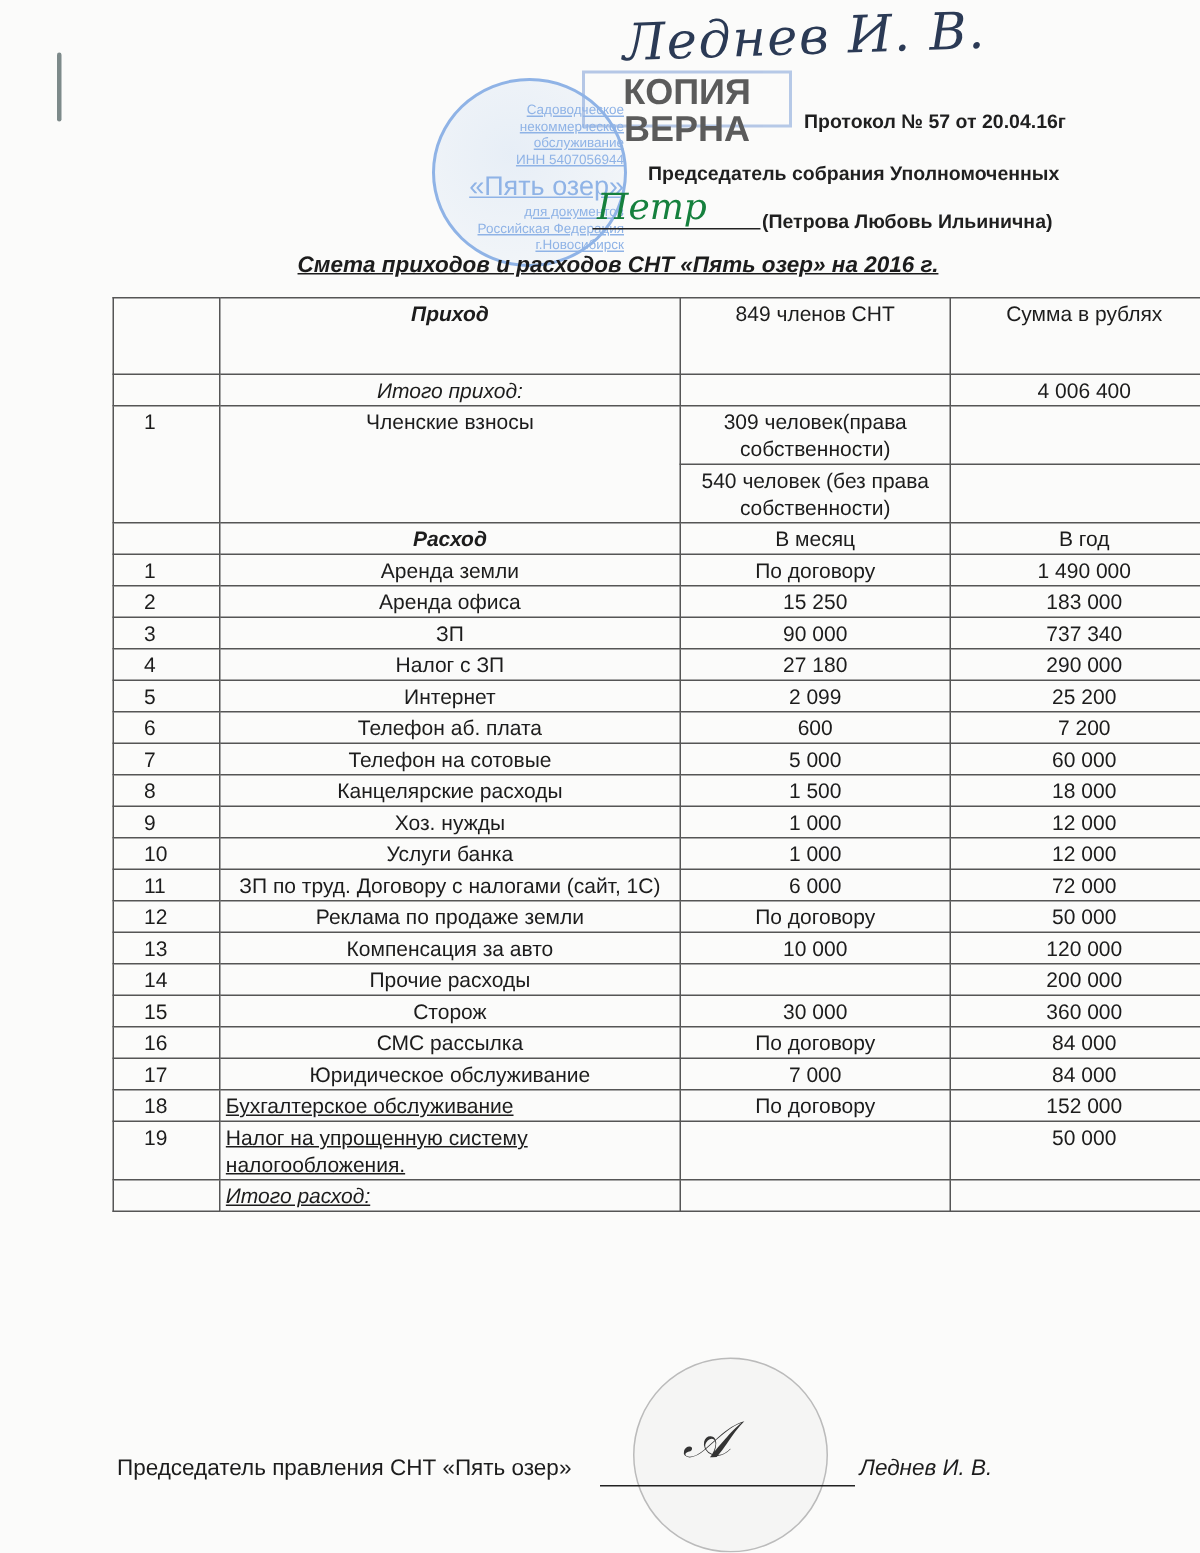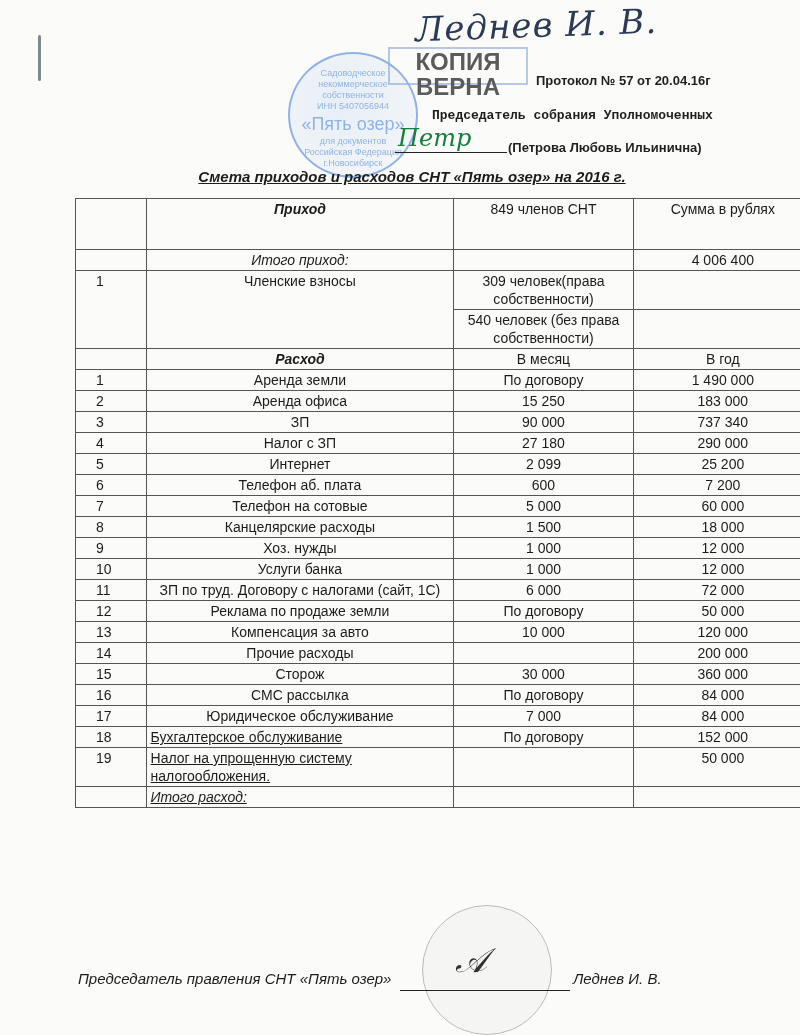--- a/index.html
+++ b/index.html
@@ -7,56 +7,56 @@
     width:800px; height:1035px; position:relative; overflow:hidden;
     background:#fbfbfa;
     font-family:"Liberation Sans", sans-serif; color:#1c1c1c;
   }
   .abs { position:absolute; }
   .staple { left:38px; top:35px; width:3px; height:46px; background:#7d8a8a; border-radius:2px; }
   .sig-top { left:415px; top:5px; font-family:"DejaVu Serif", serif; font-style:italic; font-size:34px; color:#2b3a55; letter-spacing:1px; transform:rotate(-2deg); }
   .copy-stamp { left:388px; top:47px; width:136px; height:34px; border:2px solid #a9bfe3; color:#404040; font-weight:bold; font-size:24px; text-align:center; line-height:25px; opacity:.85; }
   .round-stamp { left:288px; top:52px; width:130px; height:126px; border-radius:50%; border:2px solid #8fb3e6;
      background:radial-gradient(circle at 40% 40%, rgba(140,180,230,.18), rgba(140,180,230,.05));
-     color:#8fb3e6; text-align:center; font-size:9px; line-height:11px; box-sizing:border-box; padding-top:14px; }
+     color:#8fb3e6; text-align:right; font-size:9px; line-height:11px; box-sizing:border-box; padding-top:14px;text-decoration:underline; }
   .round-stamp .big { font-size:18px; line-height:20px; margin:2px 0; }
   .hdr-line { font-weight:bold; font-size:13px; color:#1f1f1f; }
   .proto { left:536px; top:73px; }
-  .chair { left:432px; top:108px;font-family:Liberation Mono, monospace; }
+  .chair { left:432px; top:108px; }
   .sig-line { left:395px; top:152px; width:112px; border-bottom:1px solid #222; }
   .sig-mid { left:398px; top:124px; font-family:"DejaVu Serif", serif; font-style:italic; font-size:24px; color:#15803d; }
   .petrova { left:508px; top:140px; }
   .title { left:0; width:800px; top:168px; text-align:center; font-weight:bold; font-style:italic; font-size:15px; text-decoration:underline;padding-left:12px; }
   table.budget { position:absolute; left:75px; top:198px; width:738px; border-collapse:collapse; font-size:14px; }
   table.budget td { border:1px solid #555; padding:1px 4px; text-align:center; vertical-align:top; line-height:18px; }
   td.num { width:36px; text-align:left !important; padding-left:20px !important; }
   td.name { width:257px; }
   td.mon { width:146px; }
   td.yr { width:146px; }
   .bi { font-weight:bold; font-style:italic; }
   .it { font-style:italic; }
   .left { text-align:left !important;text-decoration:underline; }
   .hdr-row td { height:48px; }
-  .footer-text { left:78px; top:970px; font-style:italic; font-size:15px; }
+  .footer-text { left:78px; top:970px; font-size:15px; }
   .footer-line { left:400px; top:990px; width:170px; border-bottom:1px solid #222; }
   .footer-name { left:573px; top:970px; font-style:italic; font-size:15px; }
   .round-stamp2 { left:422px; top:905px; width:128px; height:128px; border-radius:50%; border:1px solid #bbb; background:rgba(180,180,180,.08); }
   .sig-bottom { left:455px; top:940px; font-family:"DejaVu Serif", serif; font-style:italic; font-size:34px; color:#333; }
 </style>
 </head>
 <body>
 
 <div class="abs staple"></div>
 <div class="abs sig-top">Леднев И. В.</div>
 <div class="abs copy-stamp">КОПИЯ ВЕРНА</div>
 
 <div class="abs round-stamp">
   <div>Садоводческое</div>
   <div>некоммерческое</div>
-  <div>собственности</div>
+  <div>обслуживание</div>
   <div>ИНН 5407056944</div>
   <div class="big">«Пять озер»</div>
   <div>для документов</div>
   <div>Российская Федерация</div>
   <div>г.Новосибирск</div>
 </div>
 
 <div class="abs hdr-line proto">Протокол № 57 от 20.04.16г</div>
 <div class="abs hdr-line chair">Председатель собрания Уполномоченных</div>
 <div class="abs sig-mid">Петр</div>

